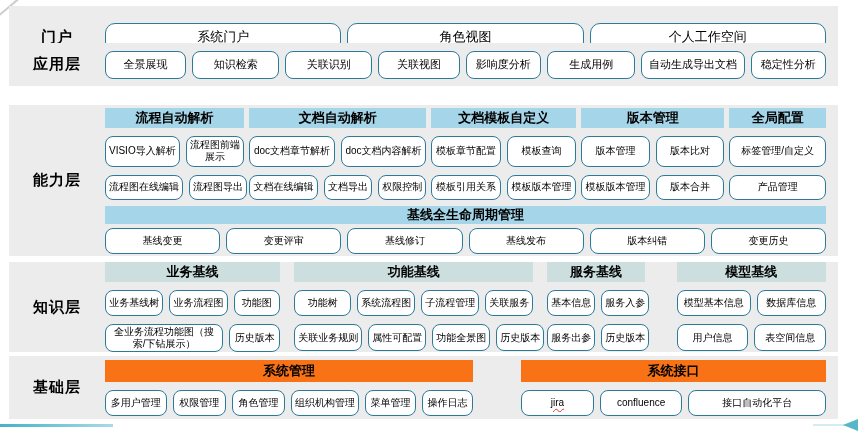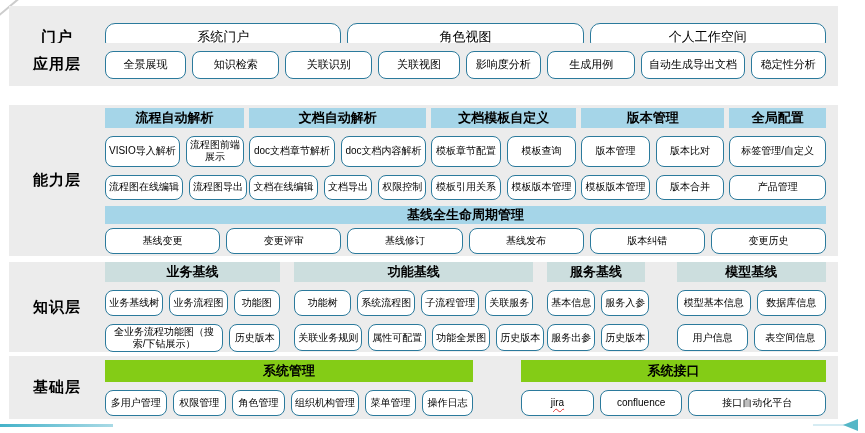--- a/index.html
+++ b/index.html
@@ -17,21 +17,21 @@
   .row{display:flex;gap:6px;}
   .box{background:#fff;border:1.5px solid #2b7a9c;border-radius:8px;flex:1;
        display:flex;align-items:center;justify-content:center;text-align:center;
        font-size:10px;line-height:1.2;padding:1px 3px;white-space:nowrap;min-height:24px;box-sizing:border-box;}
   .wrap{white-space:normal;}
   .b1 .box{min-height:29px;border-radius:10px;font-size:13px;}
   .b2 .box{min-height:28px;border-radius:8px;font-size:11px;}
   .ghead{display:flex;align-items:center;justify-content:center;font-weight:bold;font-size:13px;height:20px;}
   .blue{background:#a5d5e8;}
   .pale{background:#ccdede;}
-  .teal{background:#84cc16;height:22px;}
+  .teal{background:#f97316;height:22px;}
   .groups-row{display:flex;gap:5px;margin-bottom:6px;}
   .group{display:flex;flex-direction:column;gap:8px;min-width:0;}
   .cap-r1 .box{min-height:31px;}
   .cap-r2 .box{min-height:25px;}
   .bl-head{margin-bottom:4px;}
   .bl-row .box{min-height:26px;}
   .kn-row{display:flex;gap:14px;}
   .kn-r1 .box{min-height:26px;}
   .kn-r2 .box{min-height:27px;}
   .f-row .box{min-height:26px;}

